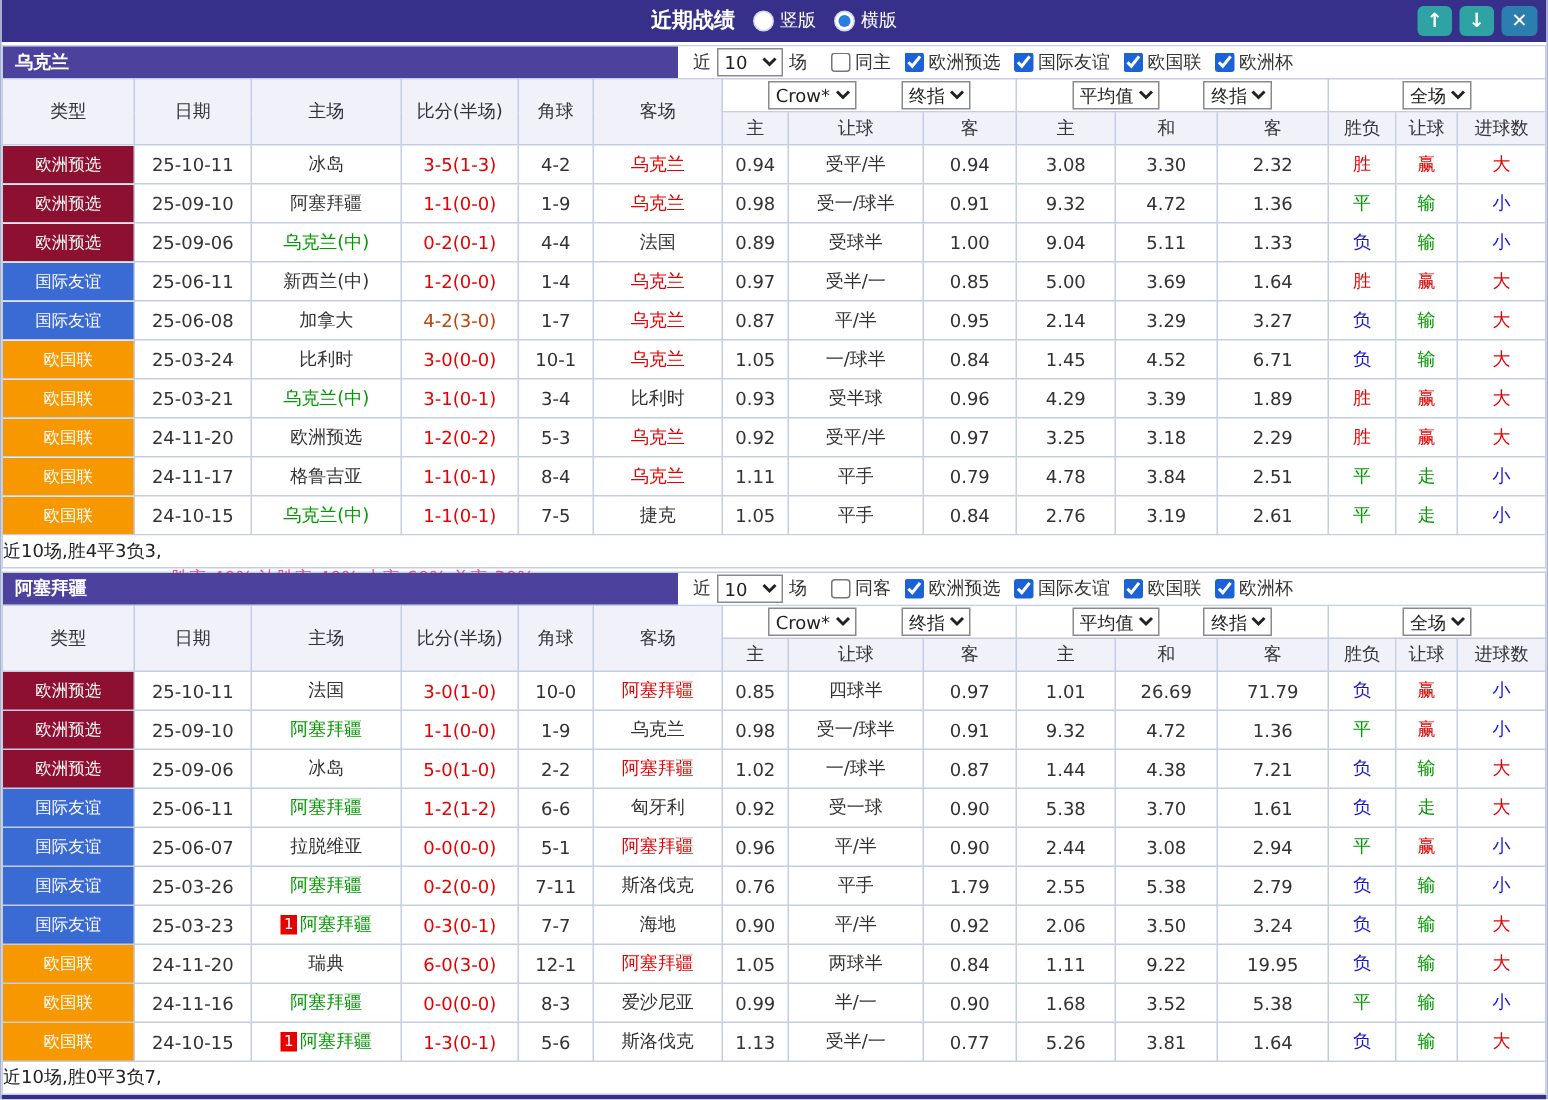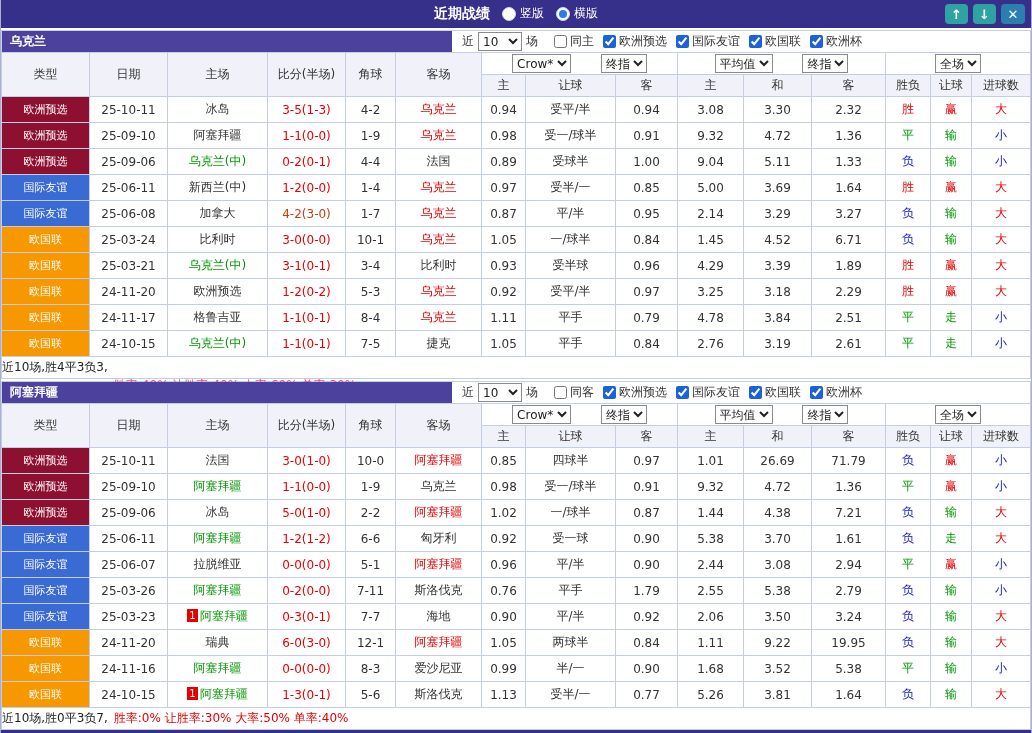--- a/index.html
+++ b/index.html
@@ -578,19 +578,18 @@
               <td>1.64</td>
               <td style="color: rgb(20, 20, 212);">负</td>
               <td style="color: rgb(0, 153, 0);">输</td>
               <td style="color: rgb(230, 0, 0);">大</td>
             </tr>
           </tbody>
     </table>
 
     <div class="summary">
       <span class="s-lead">近10场,胜0平3负7,</span>
-      <span class="s-stats" style="color: rgb(230, 0, 0);">胜率:0%  让胜率:30%  大率:50%  单率:40%</span>
     </div>
   </section>
 </div>
 
   <div class="bottom-frame"></div>
 </div>
 
 </body></html>

